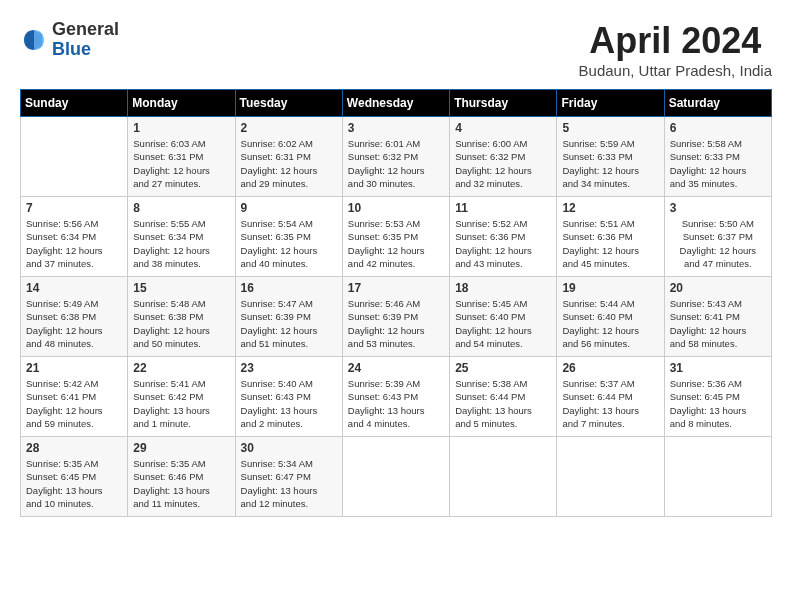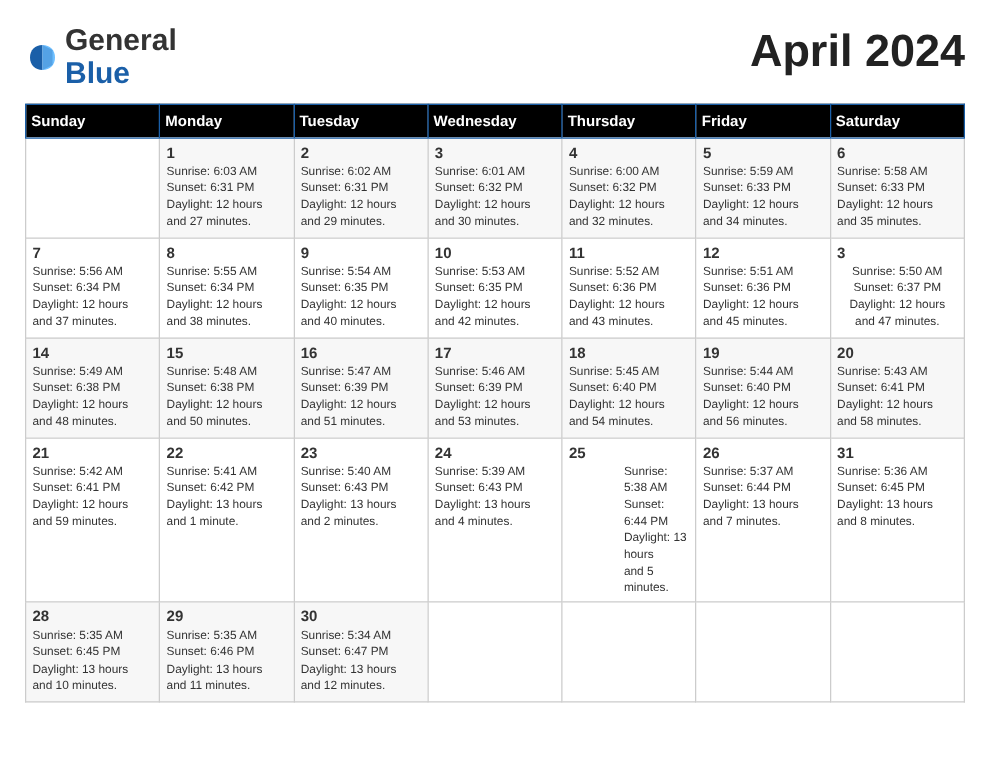--- a/index.html
+++ b/index.html
@@ -15,21 +15,21 @@
       justify-content: space-between;
       align-items: flex-start;
       margin-bottom: 10px;
     }
     .logo {
       display: flex;
       align-items: center;
       gap: 4px;
     }
     .logo-text {
-      font-size: 24px;
+      font-size: 18px;
       font-weight: bold;
       line-height: 1.1;
     }
     .logo-general { color: #333; }
     .logo-blue { color: #1a5fa8; }
     .logo-icon {
       width: 28px;
       height: 28px;
     }
     .title-block {
@@ -99,20 +99,21 @@
     </svg>
     <div>
       <div class="logo-text">
         <span class="logo-general">General</span><br>
         <span class="logo-blue">Blue</span>
       </div>
     </div>
   </div>
   <div class="title-block">
     <div class="month-title">April 2024</div>
+    <div class="location">Budaun, Uttar Pradesh, India</div>
   </div>
 </div>
 
 <table>
   <thead>
     <tr>
     <th>Sunday</th>
         <th>Monday</th>
         <th>Tuesday</th>
         <th>Wednesday</th>
@@ -293,21 +294,21 @@
         </td>
         <td>
           <span class="day-num">24</span>
           <div class="cell-info" style="white-space: pre-line;">Sunrise: 5:39 AM
 Sunset: 6:43 PM
 Daylight: 13 hours
 and 4 minutes.</div>
         </td>
         <td>
           <span class="day-num">25</span>
-          <div class="cell-info" style="white-space: pre-line; margin-left: 44px;">Sunrise: 5:38 AM
+          <div class="cell-info" style="white-space: pre-line;">Sunrise: 5:38 AM
 Sunset: 6:44 PM
 Daylight: 13 hours
 and 5 minutes.</div>
         </td>
         <td>
           <span class="day-num">26</span>
           <div class="cell-info" style="white-space: pre-line;">Sunrise: 5:37 AM
 Sunset: 6:44 PM
 Daylight: 13 hours
 and 7 minutes.</div>

